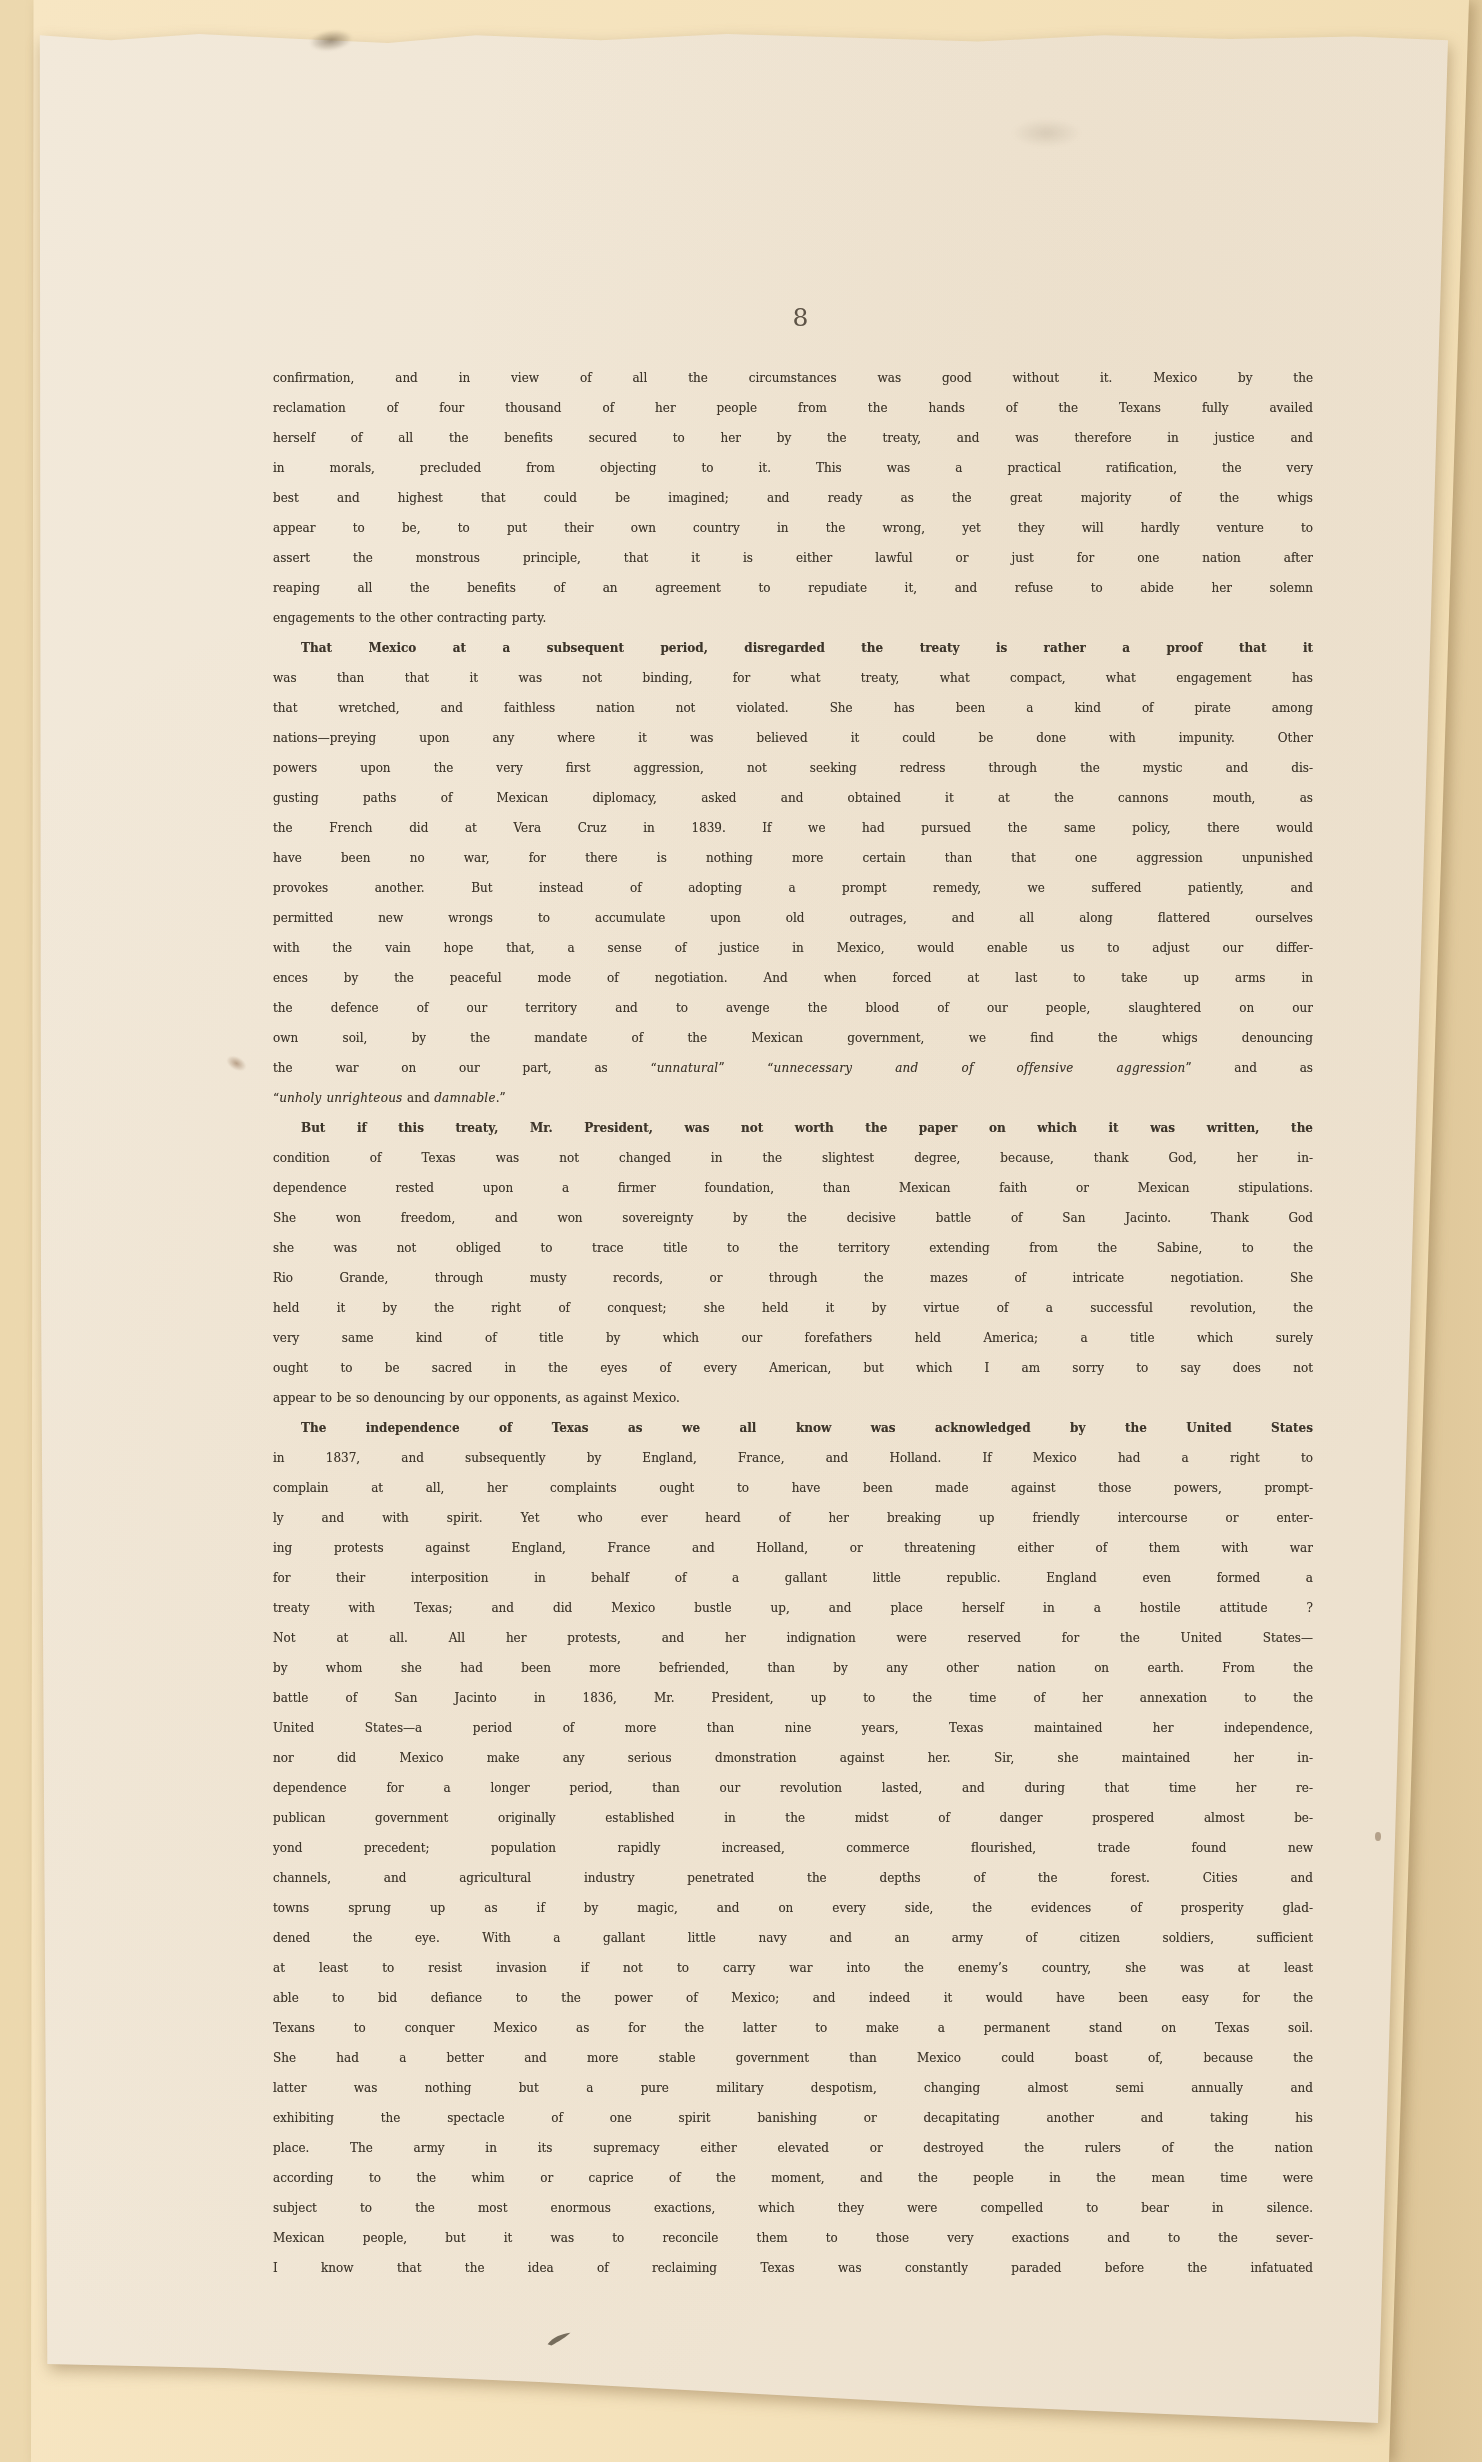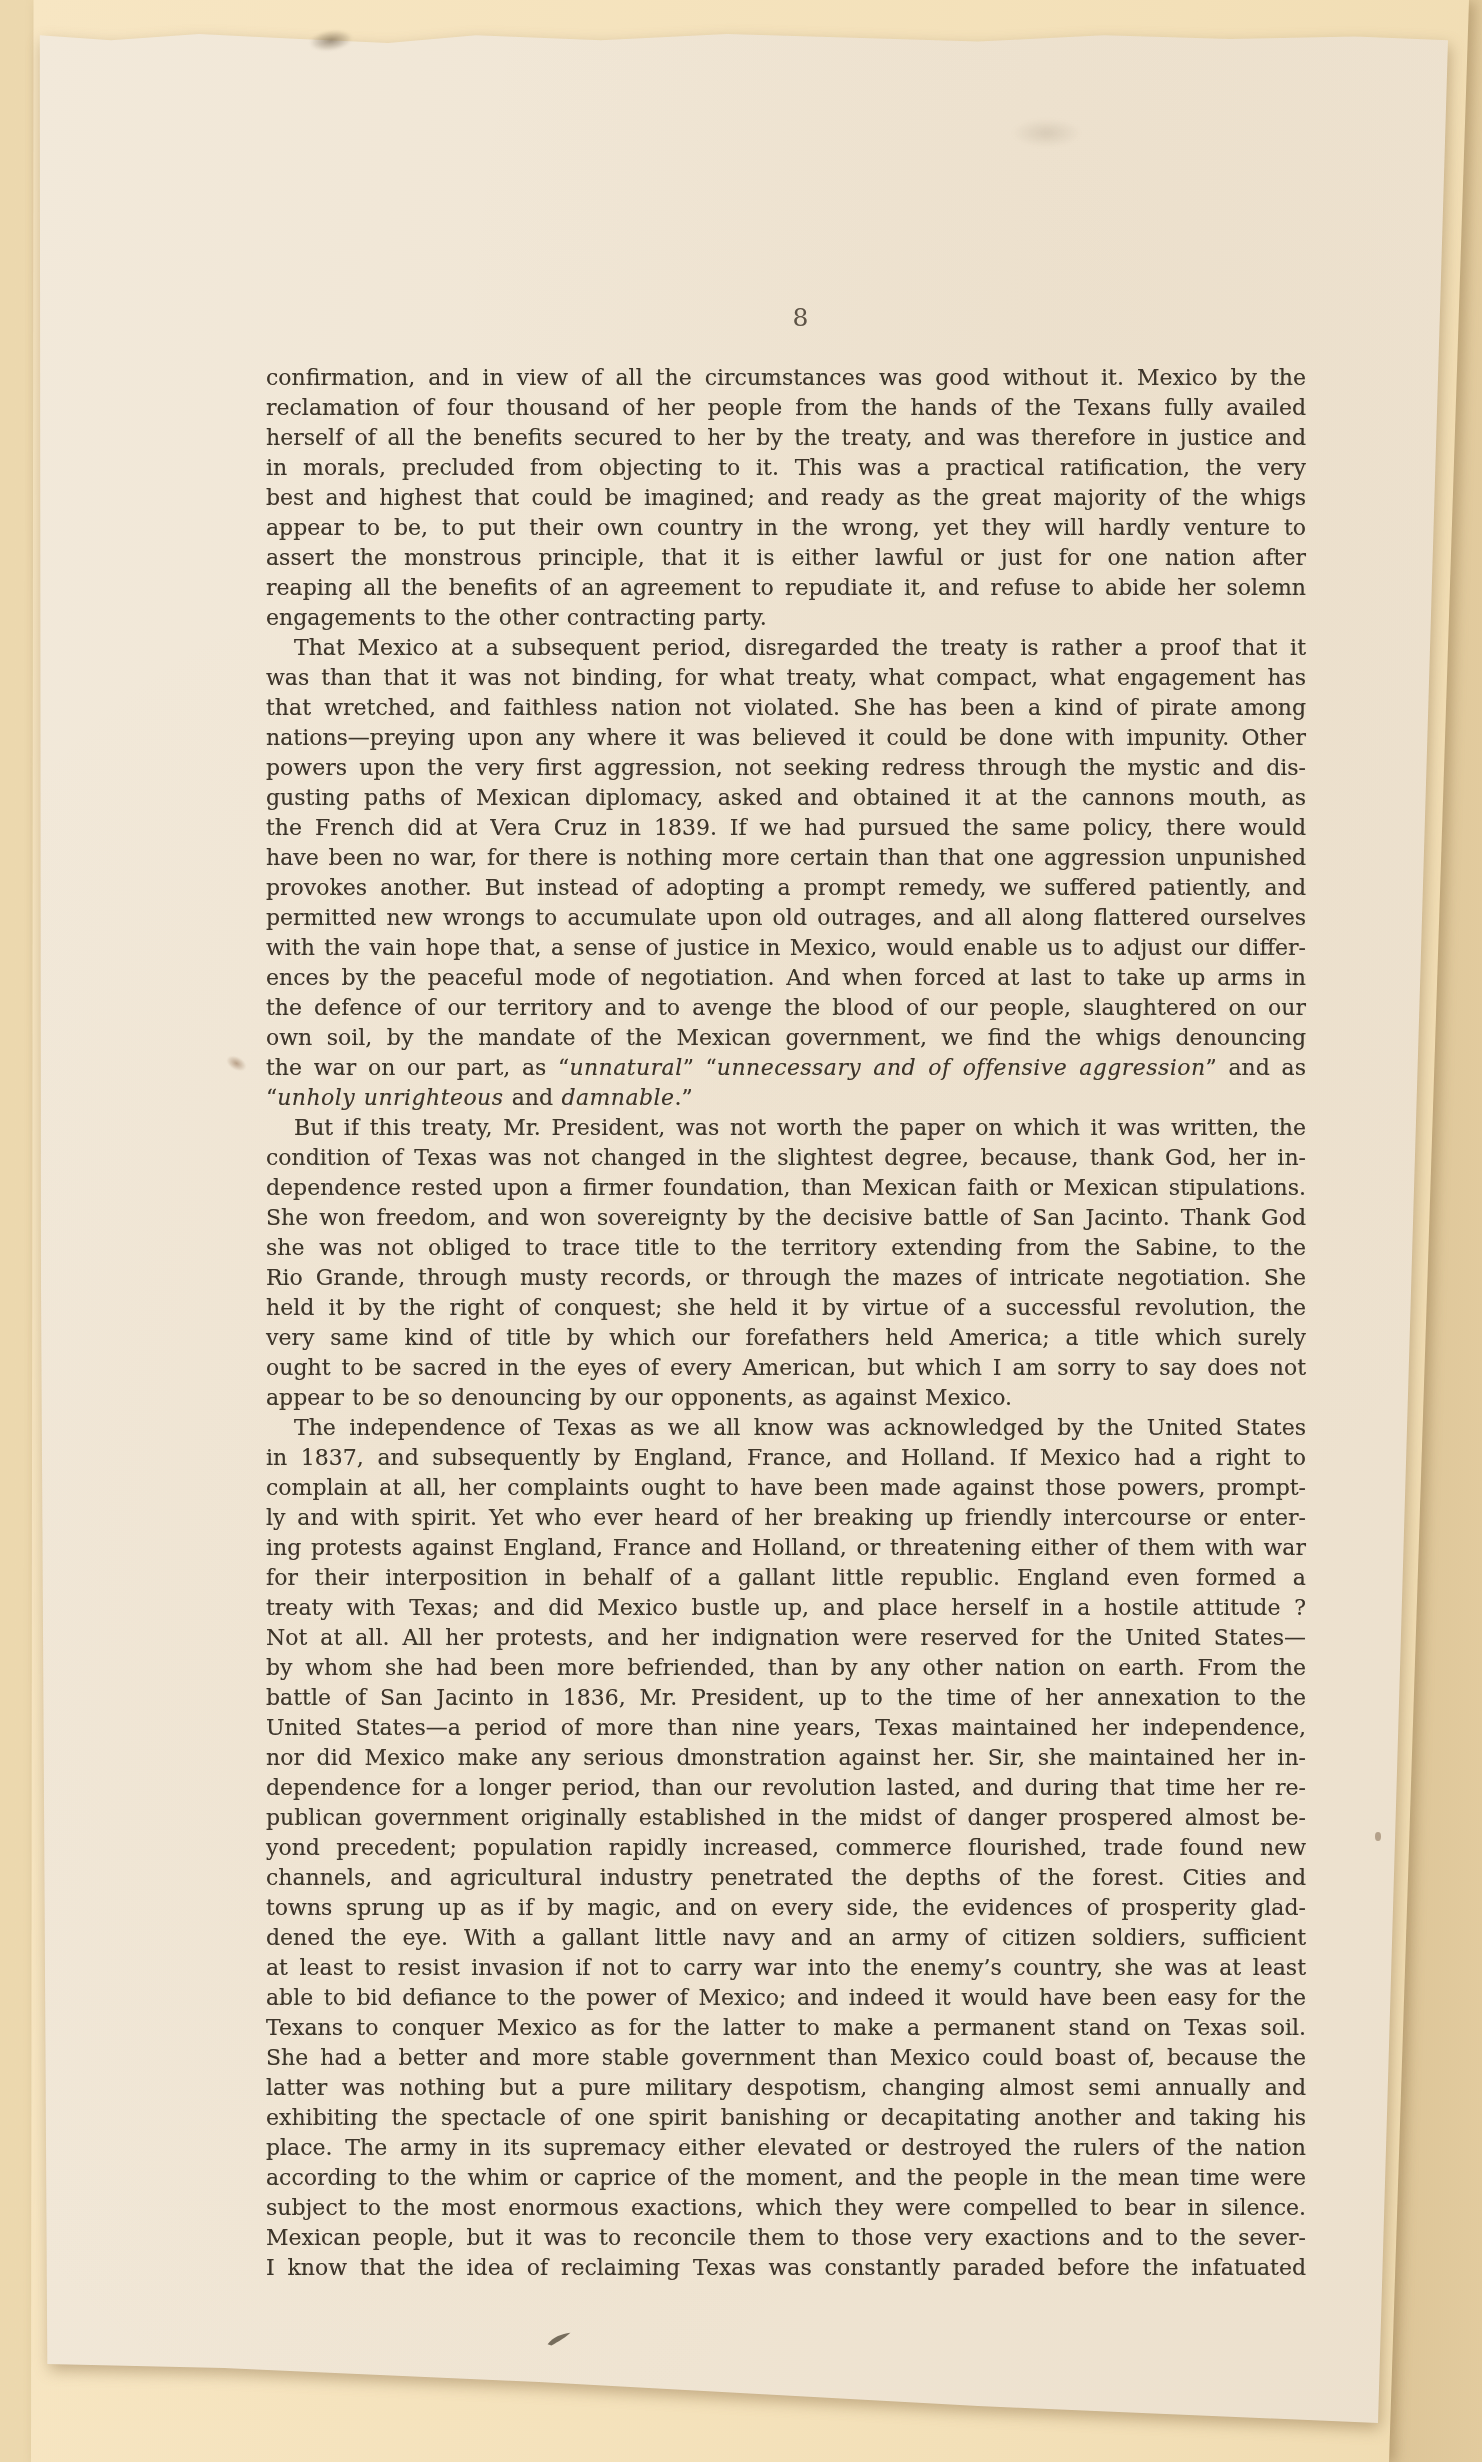--- a/index.html
+++ b/index.html
@@ -37,28 +37,28 @@
       1377px 1194px,1342px 2394px,
       942px 2377px,503px 2353px,188px 2339px,11.3px 2335px,
       5px 1257px);
   }
   .page-number{
     position:absolute;left:270px;top:303px;width:1062px;
     text-align:center;font-size:25px;color:#4a4034;
     letter-spacing:1.3px;opacity:.88;
   }
   .text-block{
-    position:absolute;left:266px;top:363px;width:1040px;
-    font-size:22px;line-height:30px;color:#3d352a;
+    position:absolute;left:273px;top:363px;width:1040px;
+    font-size:12px;line-height:30px;color:#3d352a;
     text-shadow:0 0 0.6px rgba(61,53,42,.45);
     word-spacing:.06em;
   }
   .line{text-align:justify;text-align-last:justify;white-space:nowrap;}
   .line.endline{text-align-last:left;}
-  .line.indent{padding-left:28px;}
+  .line.indent{padding-left:28px;font-weight:bold;}
   .line i{letter-spacing:.02em;}
   
   .smudge-top{
     position:absolute;left:309px;top:30px;width:44px;height:21.4px;
     background:radial-gradient(ellipse,rgba(90,74,52,.55),rgba(90,74,52,0) 70%);
     filter:blur(1.3px);transform:rotate(-8deg);
   }
   .smudge-edge{
     position:absolute;left:1012px;top:119px;width:69px;height:28px;
     background:radial-gradient(ellipse,rgba(120,104,80,.18),rgba(120,104,80,0) 70%);

